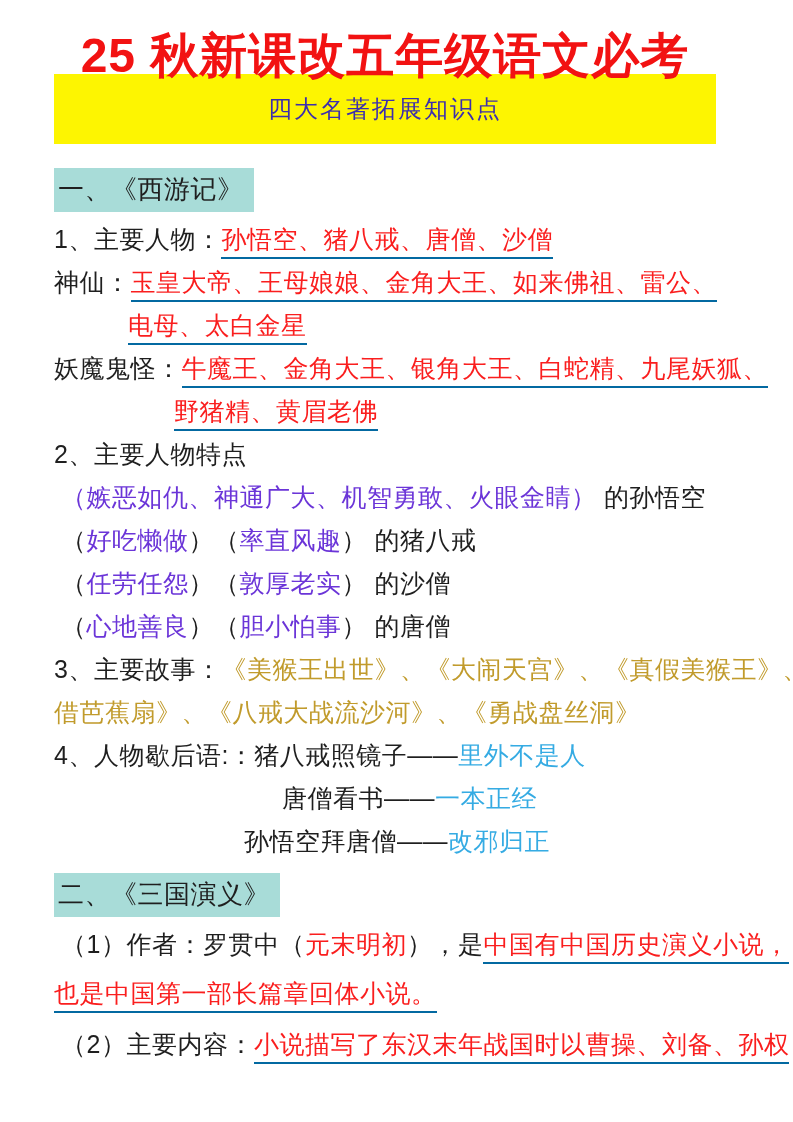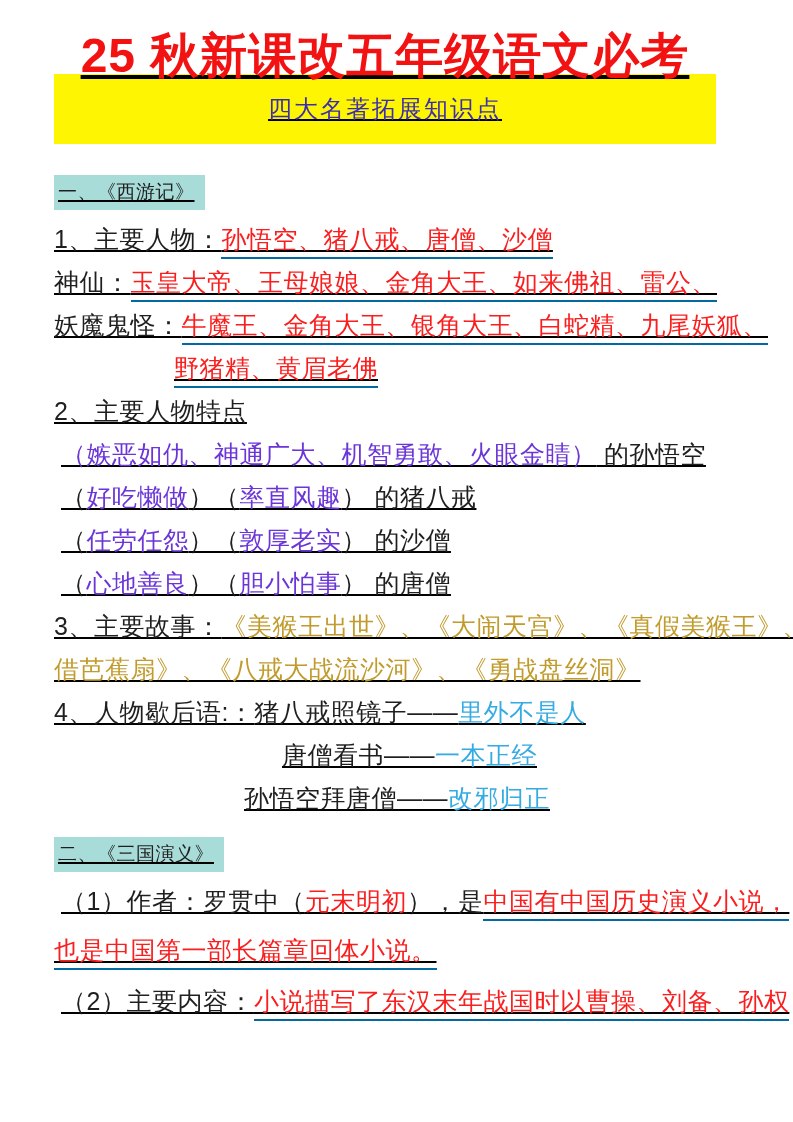--- a/index.html
+++ b/index.html
@@ -1,59 +1,60 @@
 <!DOCTYPE html>
 <html><head>
 <meta charset="utf-8">
 <style>
   html,body{margin:0;padding:0;}
   body{
     width:793px;height:1122px;background:#ffffff;overflow:hidden;
     font-family:"Liberation Sans","DejaVu Sans",sans-serif;
     -webkit-font-smoothing:antialiased;
   }
-  .page{width:770px;height:1122px;box-sizing:border-box;padding:28px 54px 0 54px;position:relative;text-decoration:underline;}
+  .page{width:770px;height:1122px;box-sizing:border-box;padding:28px 54px 0 54px;position:relative;}
   .doc-title{
     text-align:center;font-size:48px;font-weight:700;color:#f21212;
     line-height:1.15;margin:0;position:relative;z-index:2;letter-spacing:1px;
     white-space:nowrap;
   }
   .banner{
     background:#fdf501;height:70px;margin-top:-9px;position:relative;z-index:1;
     display:flex;align-items:center;justify-content:center;
   }
   .banner-text{
     color:#3c2eae;font-size:24px;font-weight:400;letter-spacing:2px;white-space:nowrap;
   }
   .content{margin-top:22px;}
   .line{
     font-size:25px;line-height:43px;height:43px;color:#1f1f1f;
     white-space:nowrap;letter-spacing:0.5px;
   }
   .line.heading{height:46px;line-height:46px;margin-bottom:6px;}
-  .hl{background:#a8dcd8;padding:6px 10px 8px 4px;font-size:19px;}
+  .hl{background:#a8dcd8;padding:6px 10px 8px 4px;font-size:26px;}
   .seg-black{color:#1f1f1f;}
   .seg-red{color:#fa1e1e;margin-top:20px;}
   .seg-red-u{color:#fa1e1e;border-bottom:2px solid #0369a1;padding-bottom:4px;}
   .seg-purple{color:#6b35d8;}
   .seg-gold{color:#c19b2c;}
   .seg-cyan{color:#35abe3;}
 </style>
 </head>
 <body>
 
 <div class="page">
   <h1 class="doc-title">25 秋新课改五年级语文必考</h1>
   <div class="banner">
     <span class="banner-text">四大名著拓展知识点</span>
   </div>
   <div class="content">
       <div class="line heading"><span class="hl">一、《西游记》</span></div>
       <div class="line text"><span class="seg-black">1、主要人物：</span><span class="seg-red-u">孙悟空、猪八戒、唐僧、沙僧</span></div>
       <div class="line text"><span class="seg-black">神仙：</span><span class="seg-red-u">玉皇大帝、王母娘娘、金角大王、如来佛祖、雷公、</span></div>
+      <div class="line text" style="padding-left: 74px;"><span class="seg-red-u">电母、太白金星</span></div>
       <div class="line text"><span class="seg-black">妖魔鬼怪：</span><span class="seg-red-u">牛魔王、金角大王、银角大王、白蛇精、九尾妖狐、</span></div>
       <div class="line text" style="padding-left: 120px;"><span class="seg-red-u">野猪精、黄眉老佛</span></div>
       <div class="line text"><span class="seg-black">2、主要人物特点</span></div>
       <div class="line text" style="padding-left: 7px;"><span class="seg-purple">（嫉恶如仇、神通广大、机智勇敢、火眼金睛）</span><span class="seg-black"> 的孙悟空</span></div>
       <div class="line text" style="padding-left: 7px;"><span class="seg-black">（</span><span class="seg-purple">好吃懒做</span><span class="seg-black">）（</span><span class="seg-purple">率直风趣</span><span class="seg-black">） 的猪八戒</span></div>
       <div class="line text" style="padding-left: 7px;"><span class="seg-black">（</span><span class="seg-purple">任劳任怨</span><span class="seg-black">）（</span><span class="seg-purple">敦厚老实</span><span class="seg-black">） 的沙僧</span></div>
       <div class="line text" style="padding-left: 7px;"><span class="seg-black">（</span><span class="seg-purple">心地善良</span><span class="seg-black">）（</span><span class="seg-purple">胆小怕事</span><span class="seg-black">） 的唐僧</span></div>
       <div class="line text"><span class="seg-black">3、主要故事：</span><span class="seg-gold">《美猴王出世》、《大闹天宫》、《真假美猴王》、《三</span></div>
       <div class="line text"><span class="seg-gold">借芭蕉扇》、《八戒大战流沙河》、《勇战盘丝洞》</span></div>
       <div class="line text"><span class="seg-black">4、人物歇后语:：</span><span class="seg-black">猪八戒照镜子——</span><span class="seg-cyan">里外不是人</span></div>

